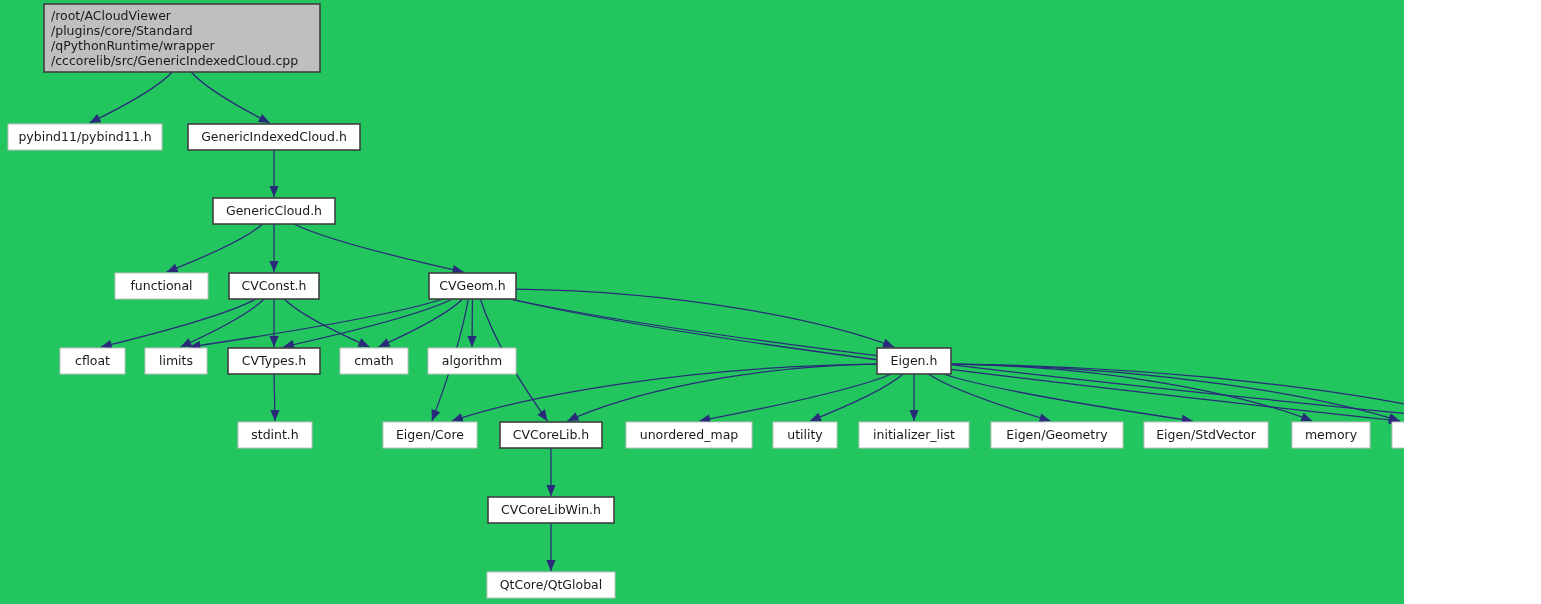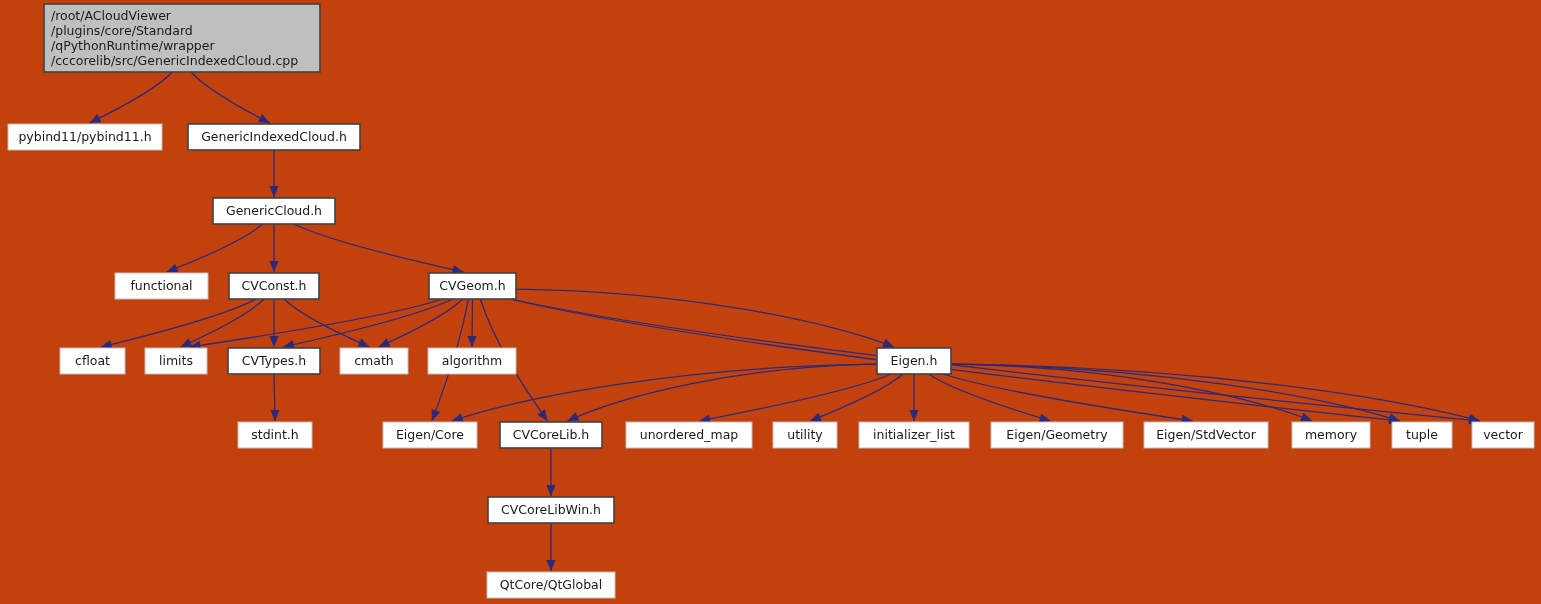--- a/index.html
+++ b/index.html
@@ -1,17 +1,17 @@
 <!DOCTYPE html>
 <html><head>
 <meta charset="utf-8">
 <style>
   html,body{margin:0;padding:0;background:#ffffff;}
   body{font-family:"DejaVu Sans","Liberation Sans",sans-serif;}
-  #graph-wrap{position:relative;width:1541px;height:604px;overflow:hidden;background:#c2410c;}
+  #graph-wrap{position:relative;width:1404px;height:604px;overflow:hidden;background:#22c55e;}
   svg#depgraph{display:block;width:1541px;height:604px;}
   .node-box{fill:#ffffff;}
   .node-box.thin{stroke:#c0c0c0;stroke-width:1;}
   .node-box.thick{stroke:#404040;stroke-width:1.6;}
   .node-box.root{fill:#bfbfbf;stroke:#404040;stroke-width:1.6;}
   .node-label{font-family:"DejaVu Sans","Liberation Sans",sans-serif;font-size:12.5px;fill:#1a1a1a;text-anchor:middle;dominant-baseline:middle;}
   .node-label.rootlbl{text-anchor:start;font-size:12.5px;}
   .edge{fill:none;stroke:#2a2a7a;stroke-width:1.25;}
   .arrowhead{fill:#2a2a7a;stroke:none;}
 </style>

